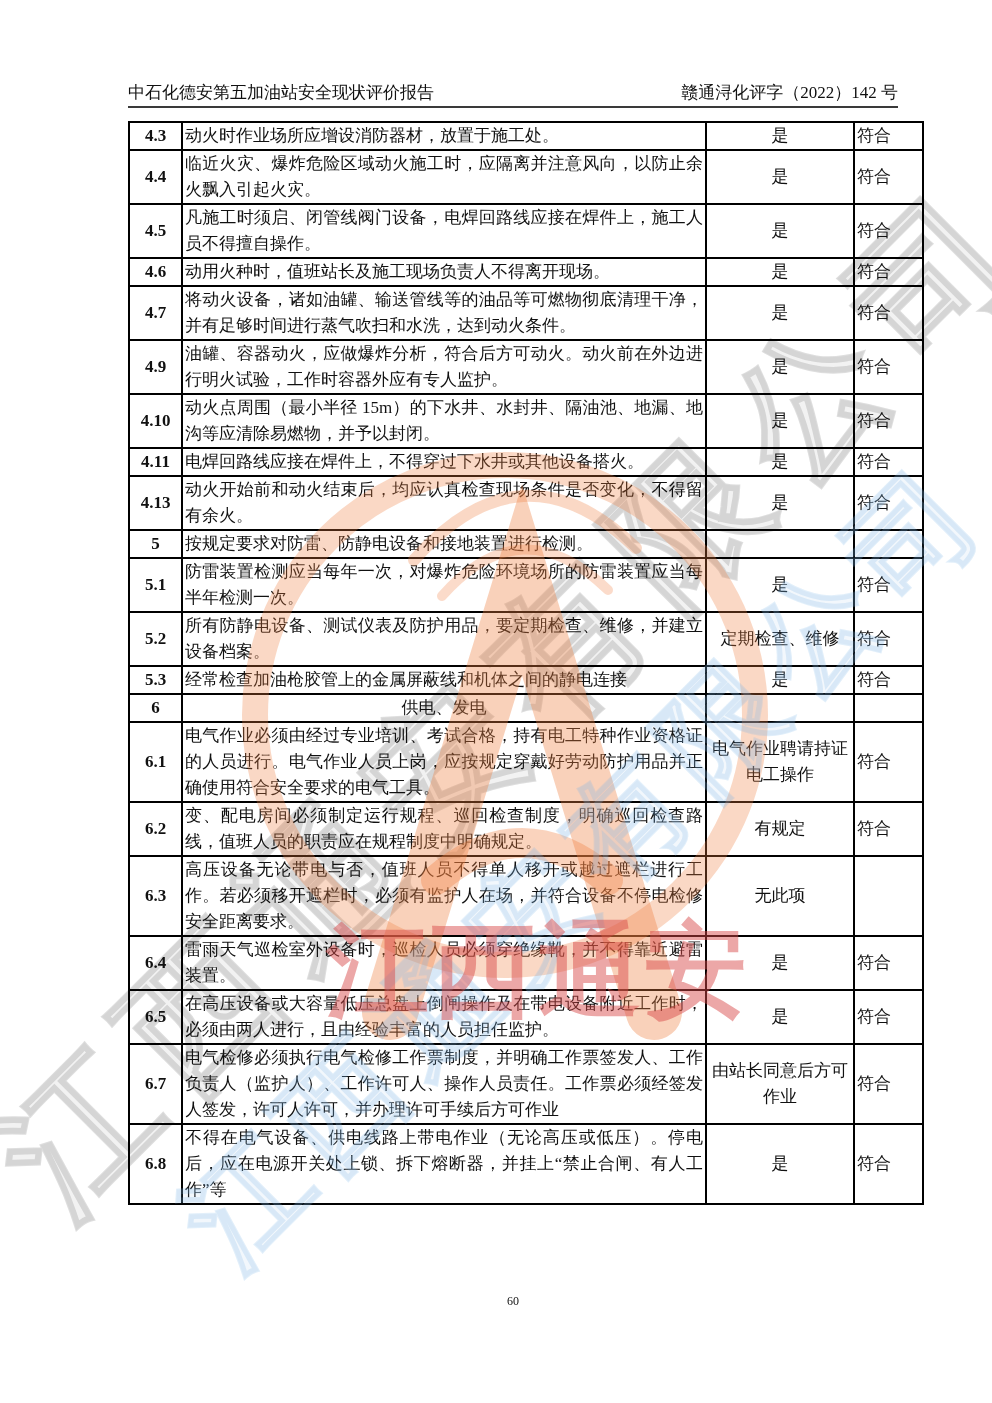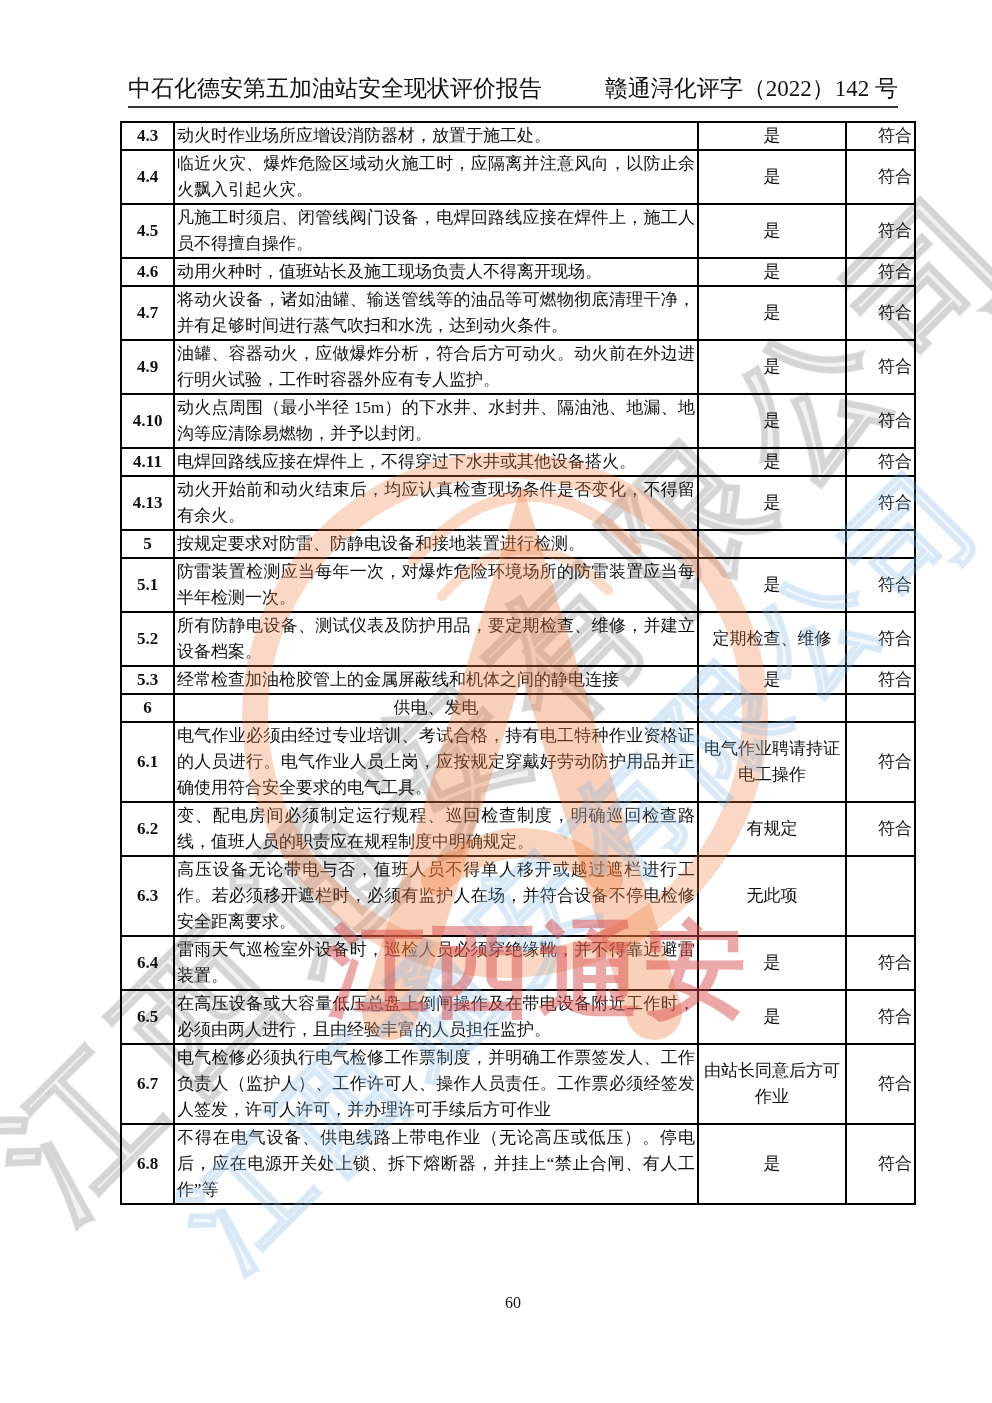--- a/index.html
+++ b/index.html
@@ -7,51 +7,51 @@
     width:992px;height:1403px;background:#ffffff;
     font-family:"Liberation Serif","DejaVu Serif",serif;
     color:#111;position:relative;overflow:hidden;
   }
   .page{position:absolute;inset:0;}
 
   
   .header{
     position:absolute;left:128px;top:80px;width:770px;height:24px;
     display:flex;justify-content:space-between;align-items:flex-end;
-    font-size:23px;
+    font-size:17px;
   }
   .doc-number b{font-weight:normal;}
   .header-rule{
     position:absolute;left:128px;top:106px;width:770px;height:0;
     border-top:2px solid #3a3a3a;
   }
 
   
   table.checklist{
-    position:absolute;left:120px;top:121px;width:770px;
+    position:absolute;left:128px;top:121px;width:770px;
     border-collapse:collapse;table-layout:fixed;
     z-index:1;background:transparent;
   }
   table.checklist td{
     border:2px solid #000;
     vertical-align:middle;
     font-size:17px;line-height:26px;
     padding:0 2px;
     overflow:hidden;
   }
   td.no{width:47px;text-align:center;font-weight:bold;font-size:16px;}
   td.content{width:518px;text-align:justify;padding:0 4px;border-radius:14px;}
   td.status{width:142px;text-align:center;}
-  td.conclusion{width:63px;text-align:right;}
+  td.conclusion{width:63px;text-align:left;}
   tr.section td.content{text-align:center;}
 
   
   .footer{
     position:absolute;left:128px;top:1294px;width:770px;
-    text-align:center;font-size:16px;z-index:1;
+    text-align:center;font-size:12px;z-index:1;
   }
 
   
   .wm{position:absolute;pointer-events:none;white-space:nowrap;}
   .wm-diagonal{
     left:515px;top:700px;z-index:0;
     transform:translate(-50%,-50%) rotate(-45deg);
     font-size:150px;letter-spacing:22px;font-weight:bold;
     color:rgba(145,145,145,0.12);
     -webkit-text-stroke:2px rgba(145,145,145,0.30);

